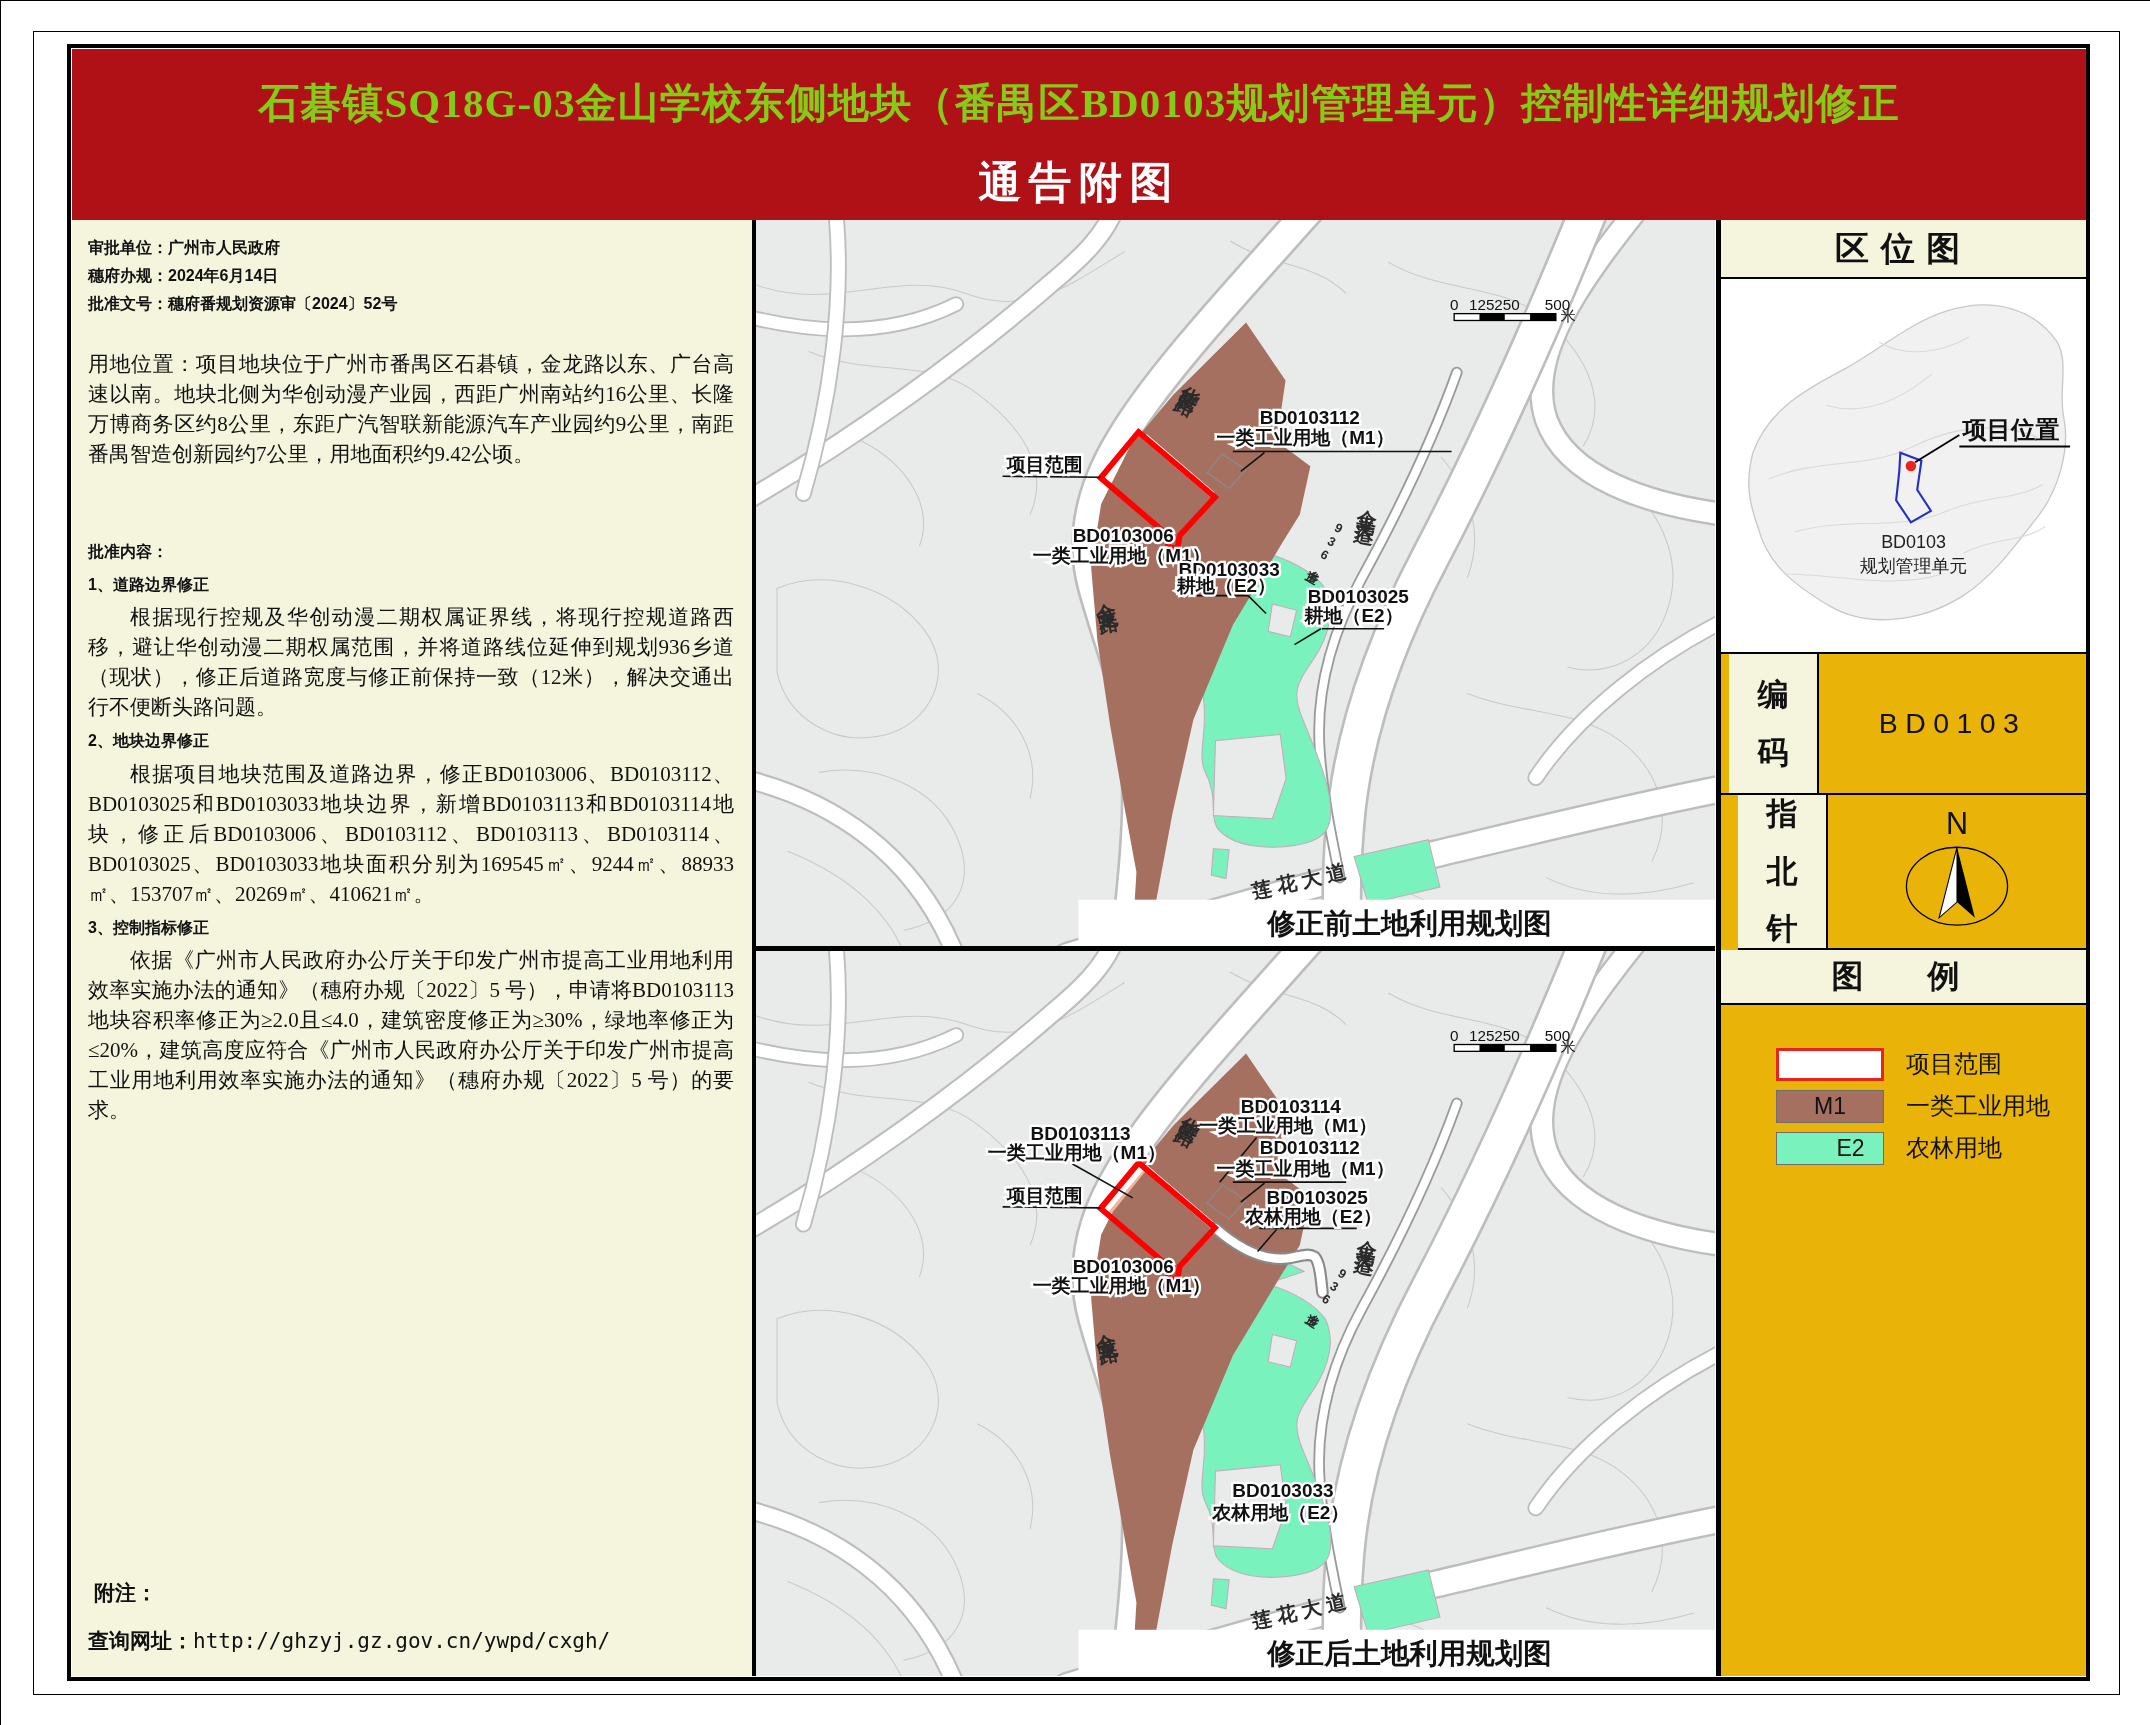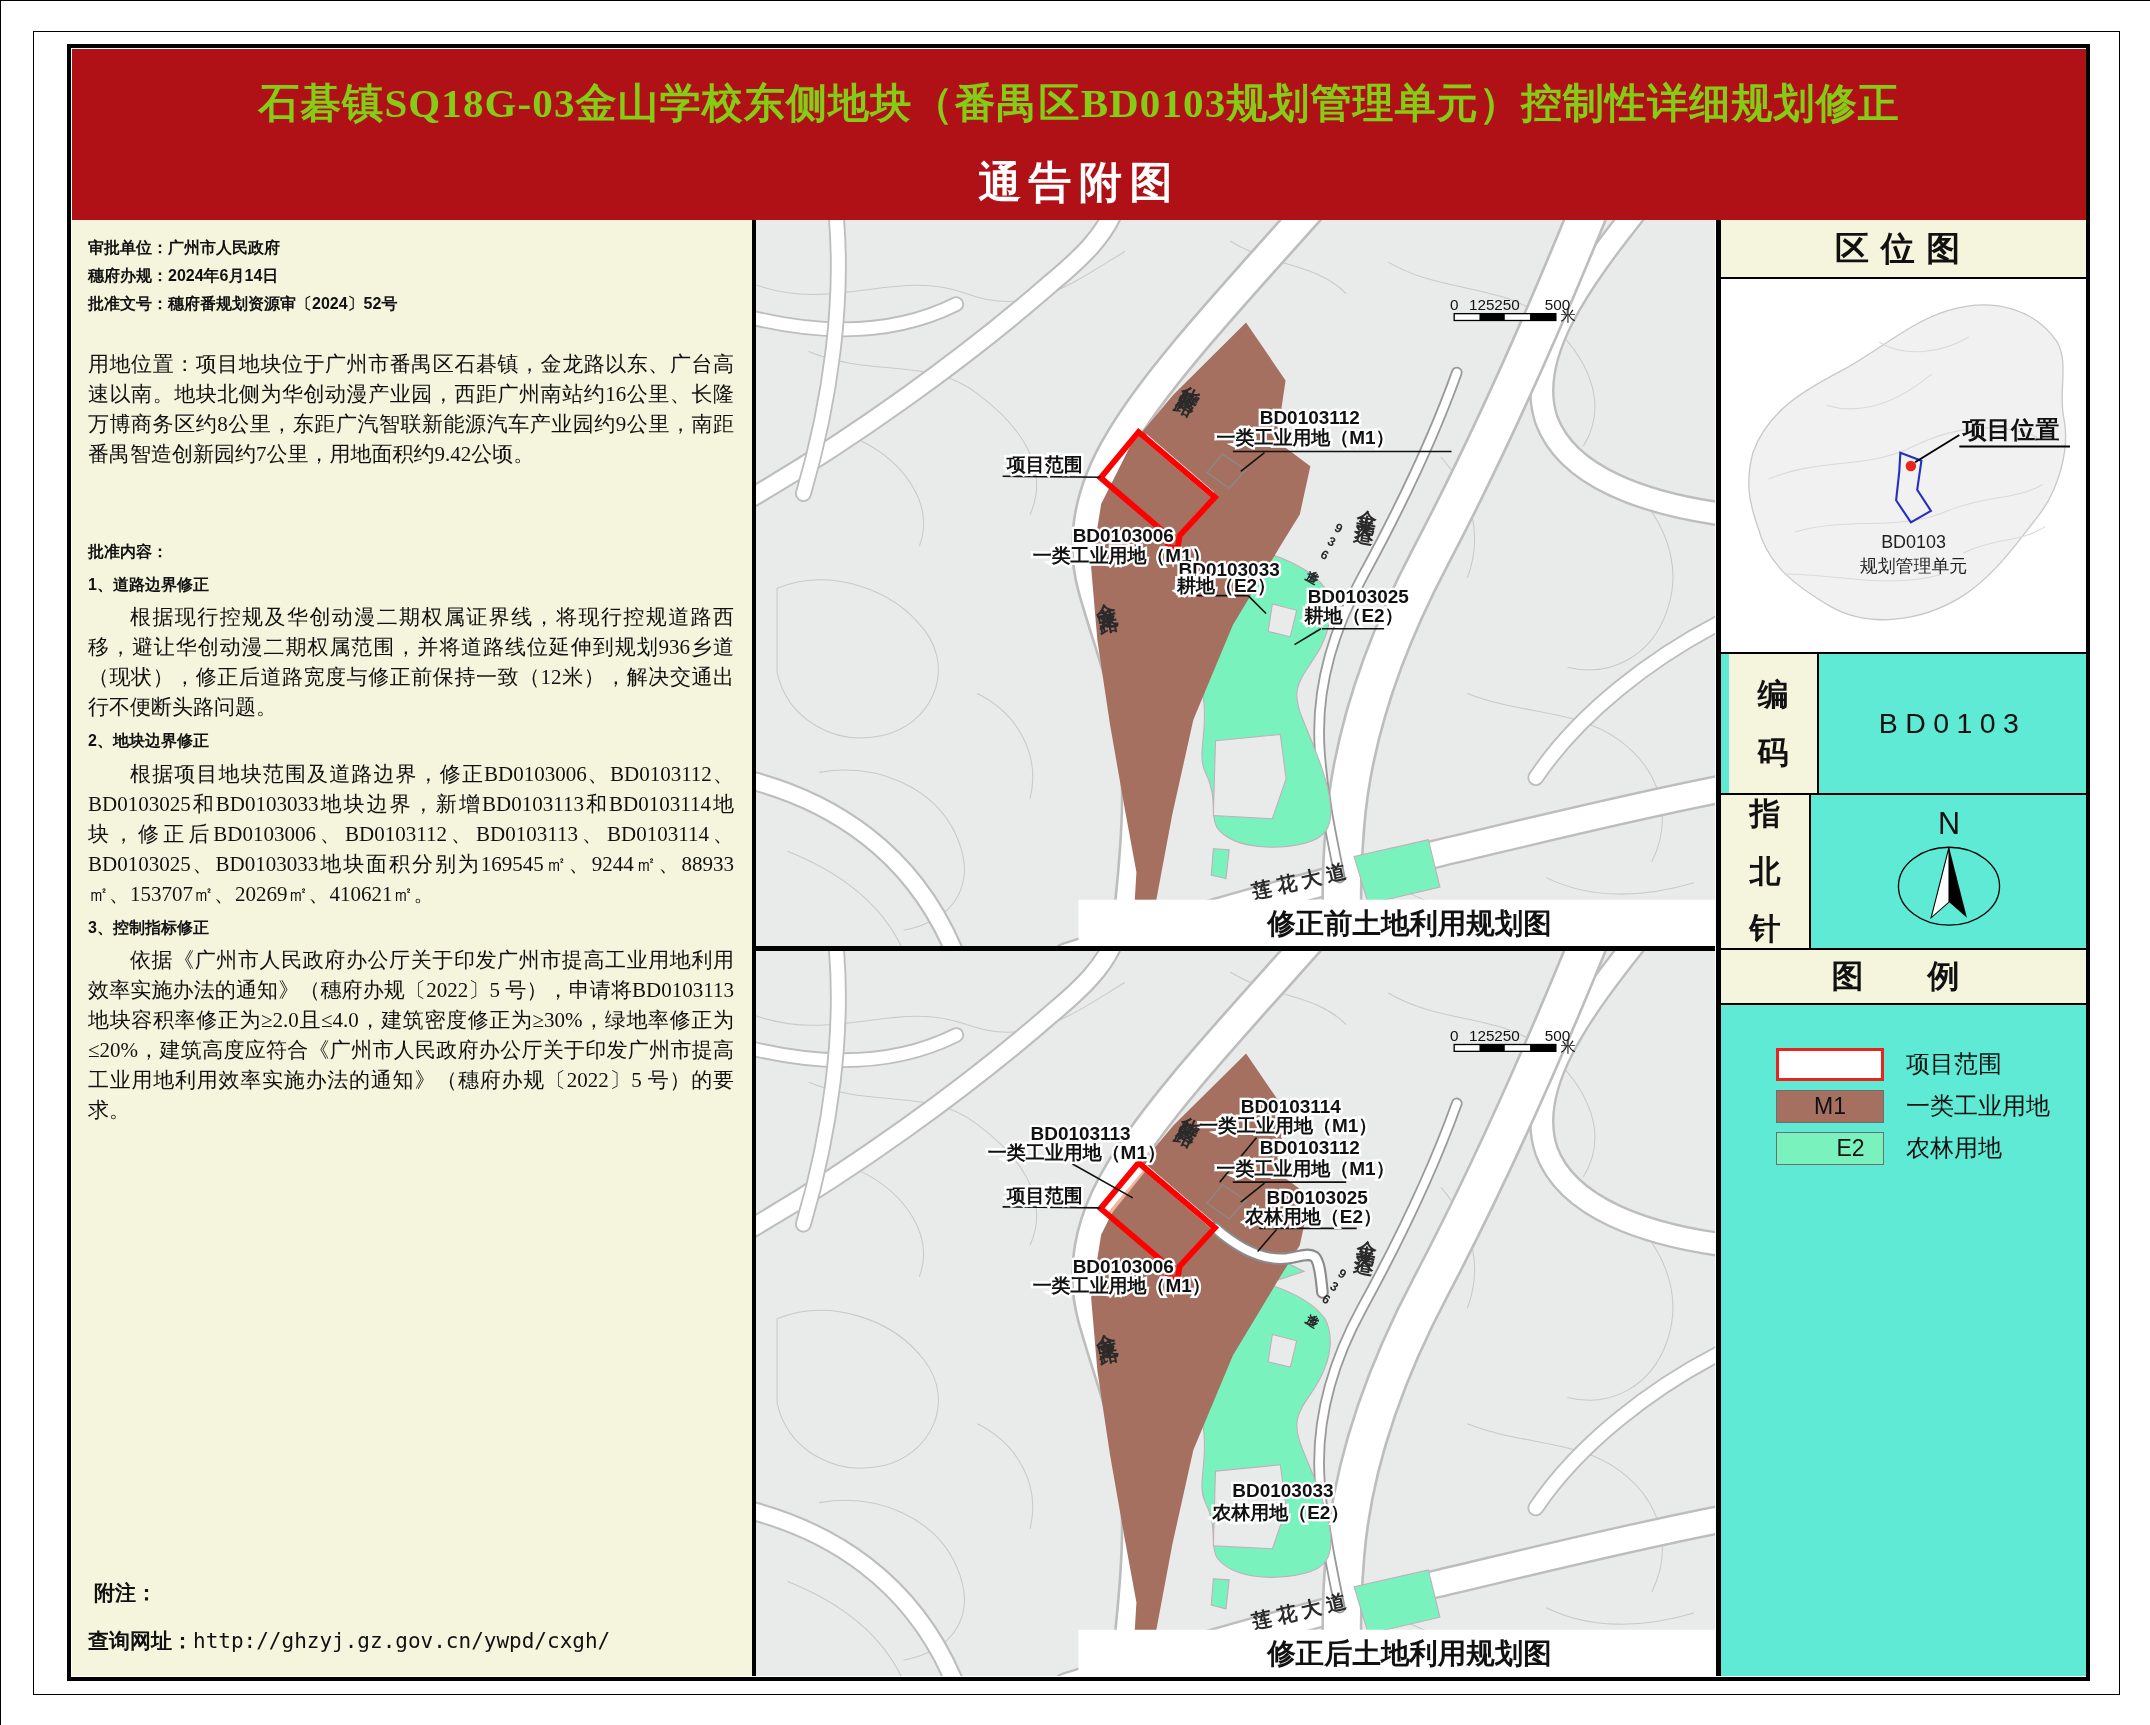--- a/index.html
+++ b/index.html
@@ -31,27 +31,27 @@
   .lp-footer .url{font-size:21px;margin:0;font-weight:bold;}
   .lp-footer .url .u{font-family:"DejaVu Sans Mono","Liberation Mono",monospace;font-weight:normal;}
 
   .map-box{position:absolute;left:756px;width:959px;background:#e9eaea;overflow:hidden;}
   .map-before{top:220px;height:726px;}
   .map-divider{position:absolute;left:756px;top:946px;width:959px;height:4.7px;background:#000;}
   .map-after{top:951px;height:725px;}
   .map-box svg{display:block;width:100%;height:100%;}
 
   .right-divider{position:absolute;left:1716px;top:220px;width:4.7px;height:1456px;background:#000;}
-  .right-panel{position:absolute;left:1721px;top:220px;width:365px;height:1456px;background:#5eead4;}
+  .right-panel{position:absolute;left:1721px;top:220px;width:365px;height:1456px;background:#eab308;}
   .rp-title{height:57px;background:#f4f5dc;border-bottom:2.1px solid #000;display:flex;align-items:center;justify-content:center;
             font-size:34px;font-weight:bold;letter-spacing:11.6px;}
   .loc-cell{height:373px;border-bottom:2.1px solid #000;position:relative;background:#fff;}
   .rp-row{display:flex;border-bottom:2.1px solid #000;}
   .code-row{height:139px;padding-left:8px;}
-  .north-row{height:153px;}
+  .north-row{height:153px;margin-left:17px;}
   .rp-label{width:88px;background:#f4f5dc;border-right:2.1px solid #000;display:flex;align-items:center;justify-content:center;}
   .rp-label .stack{width:1.05em;font-size:31px;font-weight:bold;line-height:1.85;word-break:break-all;text-align:center;}
   .rp-value{flex:1;display:flex;align-items:center;justify-content:center;}
   .code-value{font-size:28.5px;letter-spacing:7.4px;font-weight:500;}
   .legend-title{height:53px;background:#f4f5dc;border-bottom:2.1px solid #000;display:flex;align-items:center;justify-content:center;
                 font-size:32px;font-weight:bold;letter-spacing:16px;}
   .legend-body{padding:38px 0 0 55px;}
   .legend-item{display:flex;align-items:center;height:42px;}
   .swatch{width:108px;height:33px;box-sizing:border-box;display:flex;align-items:center;justify-content:center;
           font-size:23px;font-weight:500;color:#111;}

